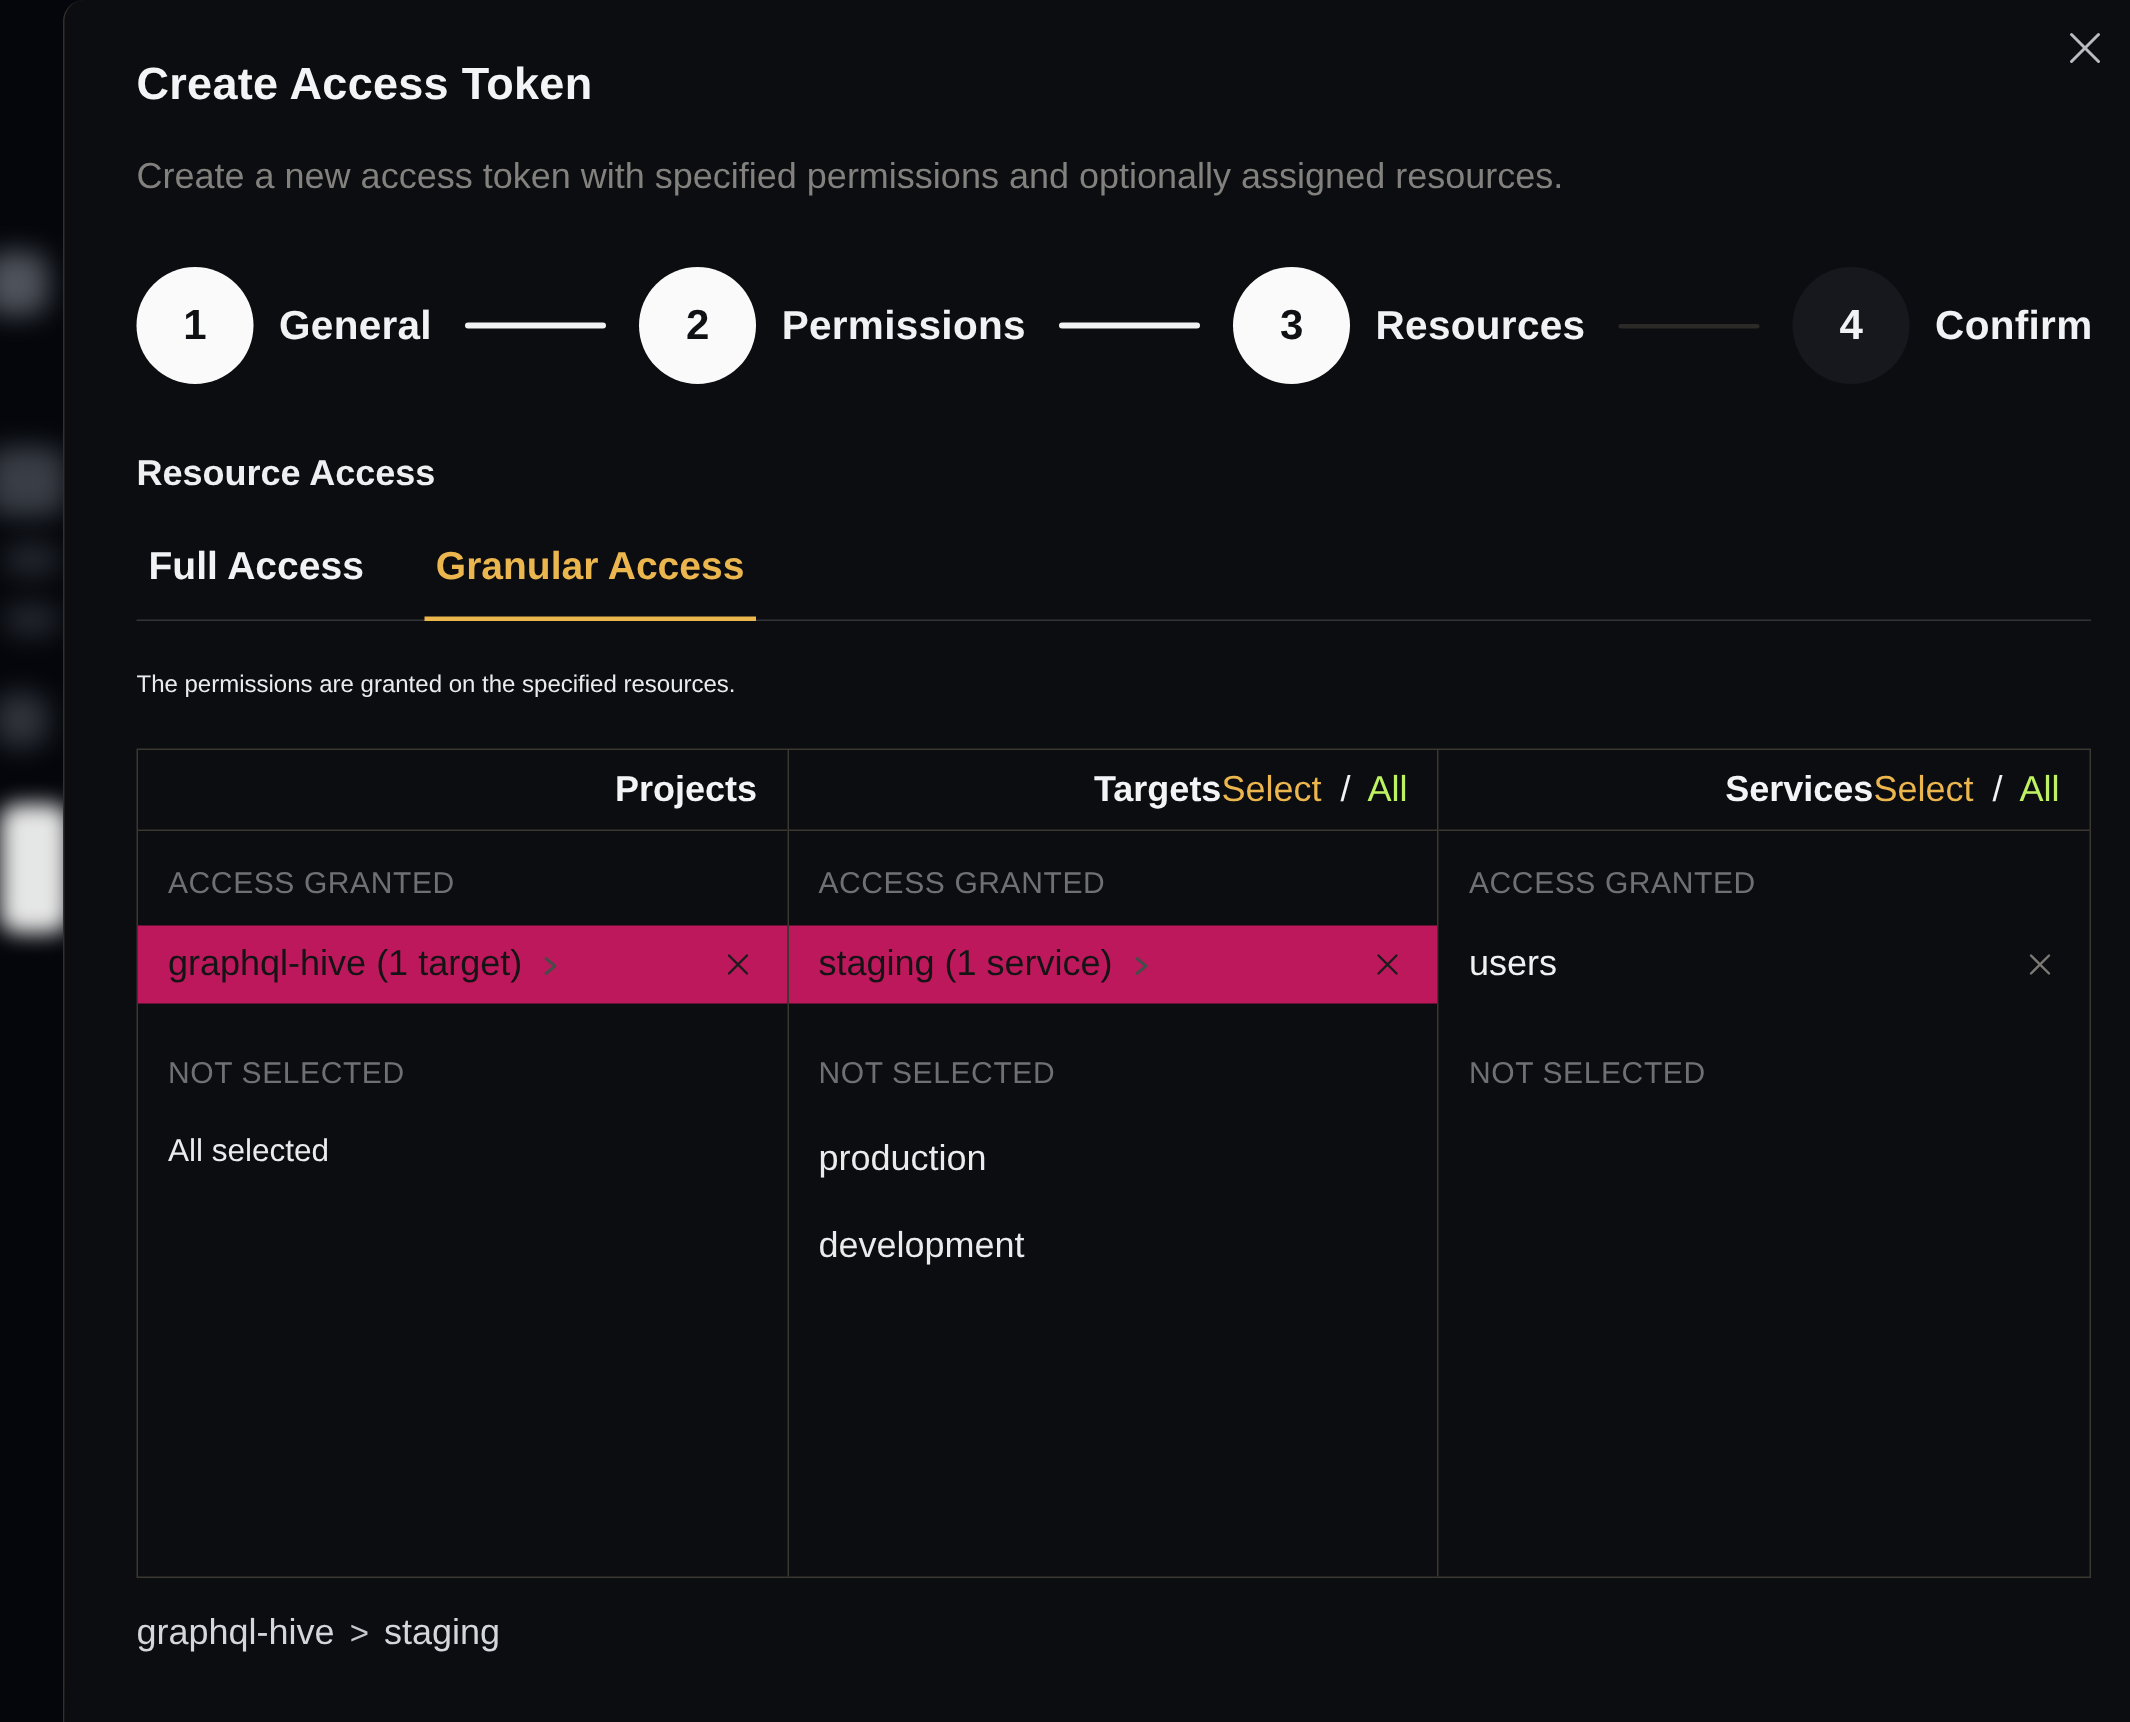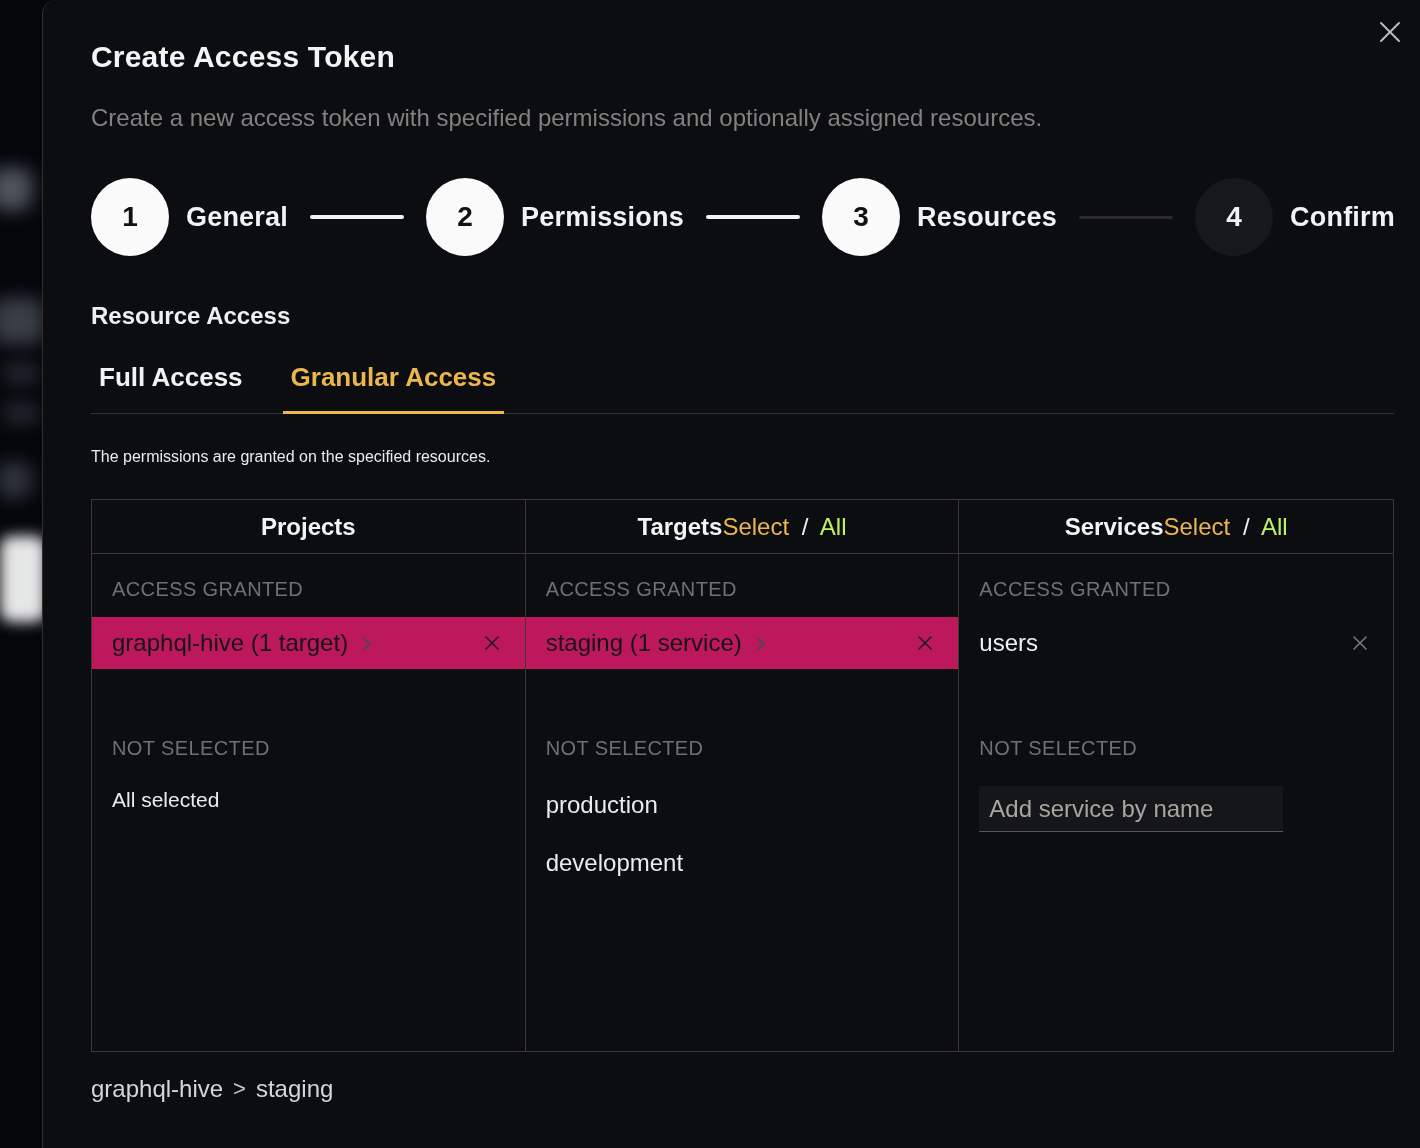--- a/index.html
+++ b/index.html
@@ -66,32 +66,32 @@
   .description{margin:34px 0 0;font-size:16px;color:#e9ebed;}
   
   .resource-table{
     margin-top:33px;width:1303px;height:553px;
     border:1px solid var(--border);
     display:grid;grid-template-columns:1fr 1fr 1fr;
   }
   .res-col{display:flex;flex-direction:column;border-right:1px solid var(--border);min-width:0;}
   .res-col:last-child{border-right:none;}
   .col-header{
-    height:54px;flex:0 0 auto;display:flex;align-items:center;justify-content:center;
+    height:54px;flex:0 0 auto;display:flex;align-items:center;justify-content:flex-end;
     padding:0 20px;border-bottom:1px solid var(--border);
   }
   .col-title{font-size:24px;font-weight:700;color:#f2f4f6;}
   .select-all{font-size:24px;color:#f0f2f4;white-space:nowrap;}
   .select-all .select-link{color:var(--amber);cursor:pointer;}
   .select-all .all-link{color:#bef264;cursor:pointer;}
   .select-all .divider{color:#f0f2f4;margin:0 6px;}
   .group-label{
     padding:24px 20px 16px;font-size:20px;color:var(--muted);letter-spacing:.4px;
   }
-  .group-label.second{padding-top:20px;margin-top:48px;}
+  .group-label.second{padding-top:36px;}
   .chip{
     height:52px;flex:0 0 auto;display:flex;align-items:center;gap:12px;
     padding:0 20px;font-size:24px;cursor:pointer;
   }
   .chip.selected{background:#be185d;color:#141414;}
   .chip.plain{background:transparent;color:#eef0f2;}
   .chip .chip-name{white-space:nowrap;overflow:hidden;text-overflow:ellipsis;}
   .chip .chev{display:flex;align-items:center;margin-top:2px;}
   .chip.selected .chev svg{stroke:#4a4a4a;}
   .chip .spacer{flex:1;}
@@ -235,21 +235,20 @@
         <span class="chip-name">users</span>
         <span class="spacer"></span>
         <button class="remove-btn" aria-label="Remove service">
           <svg width="18" height="18" viewBox="0 0 18 18" fill="none" stroke-width="1.6" stroke-linecap="round">
               <line x1="3" y1="3" x2="15" y2="15"></line>
               <line x1="15" y1="3" x2="3" y2="15"></line>
             </svg>
         </button>
       </div>
       <div class="group-label second">NOT SELECTED</div>
-      <input class="service-input" type="text" placeholder="Add service by name" style="">
     </div>
 
   </div>
 
   <div class="breadcrumb">
     <span>graphql-hive</span>
     <span class="sep">&gt;</span>
     <span>staging</span>
   </div>
 

